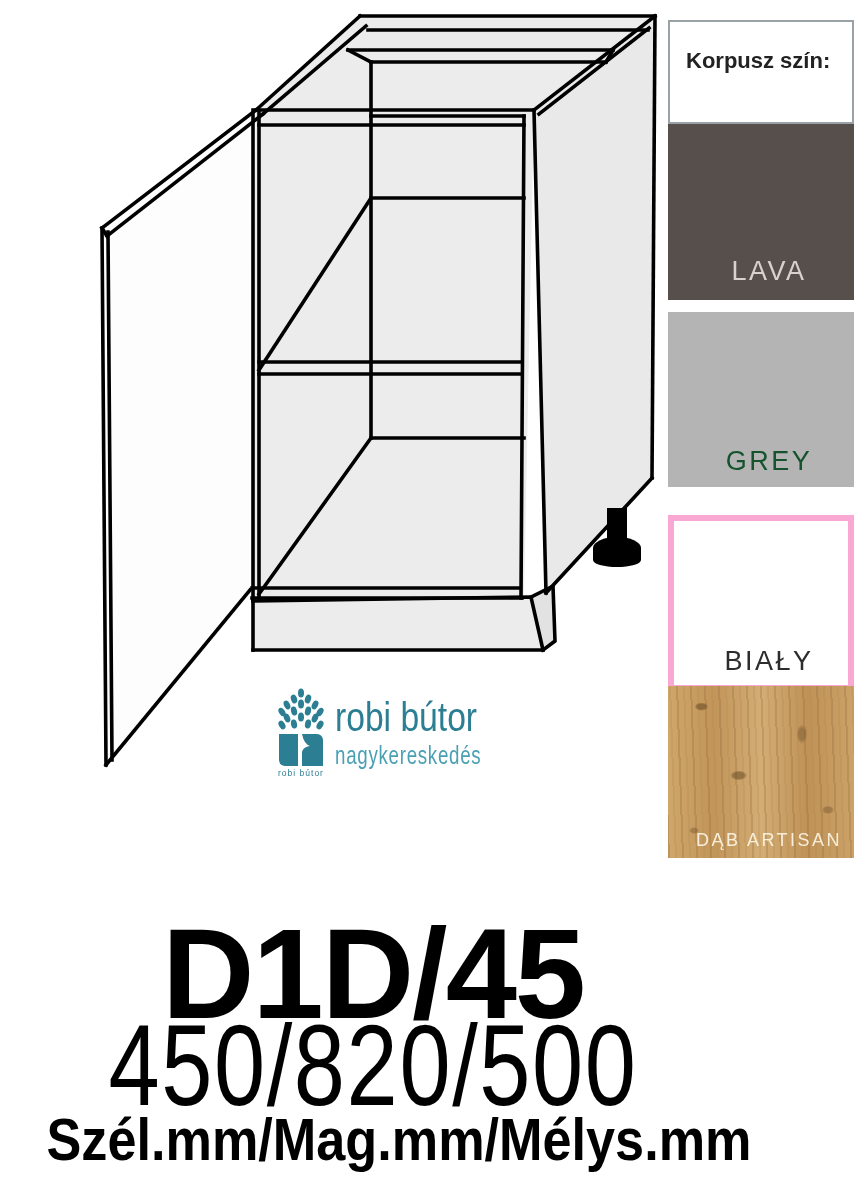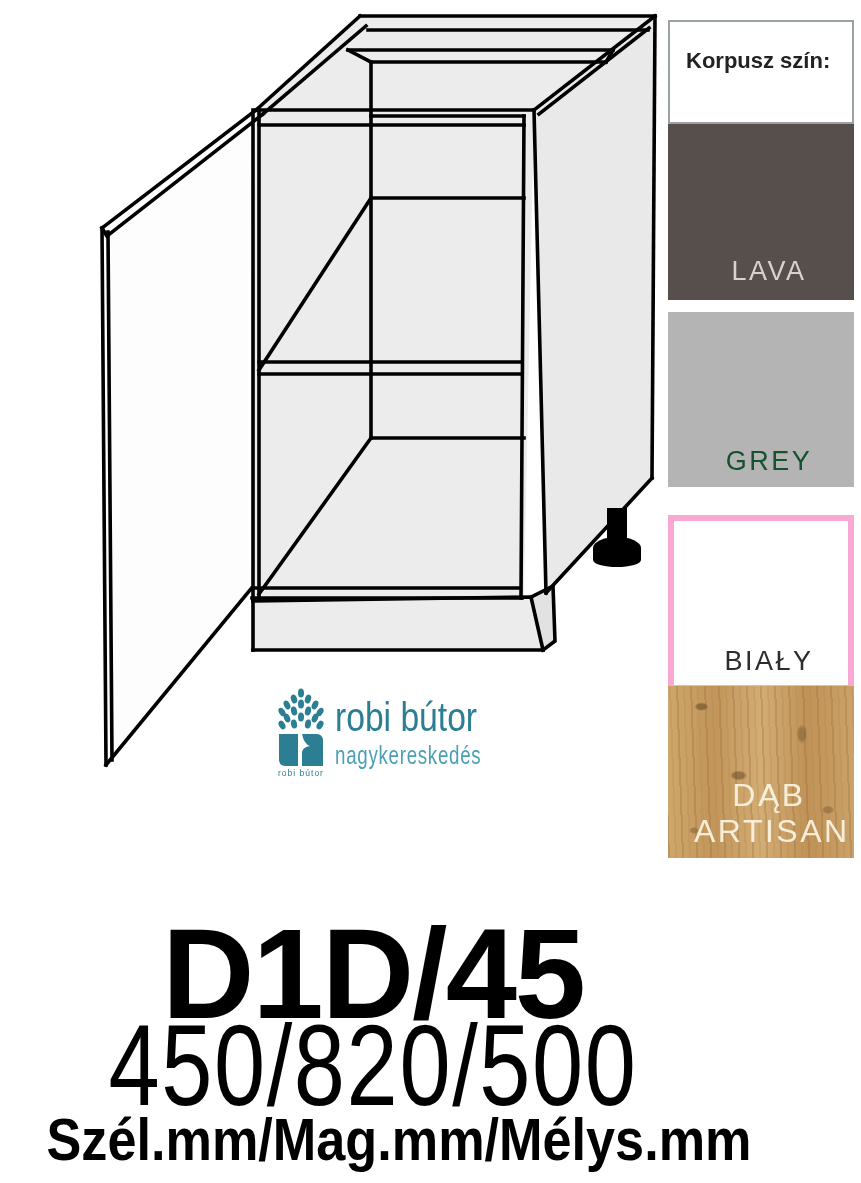--- a/index.html
+++ b/index.html
@@ -23,21 +23,21 @@
     background-color:#c89e63;
     background-image:
       radial-gradient(ellipse 10px 6px at 18% 12%, rgba(118,86,46,.7) 0 45%, rgba(118,86,46,0) 70%),
       radial-gradient(ellipse 8px 14px at 72% 28%, rgba(118,86,46,.5) 0 40%, rgba(118,86,46,0) 70%),
       radial-gradient(ellipse 12px 7px at 38% 52%, rgba(104,74,38,.55) 0 45%, rgba(104,74,38,0) 72%),
       radial-gradient(ellipse 9px 6px at 86% 72%, rgba(118,86,46,.45) 0 45%, rgba(118,86,46,0) 70%),
       radial-gradient(ellipse 7px 5px at 14% 84%, rgba(118,86,46,.45) 0 45%, rgba(118,86,46,0) 70%),
       repeating-linear-gradient(88deg, rgba(146,108,60,.30) 0 2px, rgba(0,0,0,0) 2px 7px,
                                 rgba(176,138,84,.28) 7px 9px, rgba(0,0,0,0) 9px 14px),
       linear-gradient(90deg,#cfa76a 0%,#c2955a 25%,#d3ad74 50%,#c09257 75%,#cba268 100%);}
-  .sw-dab .lbl{color:#f7eed9;font-size:32px;padding-bottom:8px;width:150px;margin:0 auto;}
+  .sw-dab .lbl{color:#f7eed9;font-size:18px;padding-bottom:8px;width:150px;margin:0 auto;}
   
   .logo{position:absolute;left:276px;top:686px;display:flex;}
   .logo-text{margin-left:9px;margin-top:11px;}
   .logo-brand{font-size:41px;color:#2c7e93;transform:scaleX(.82);transform-origin:left center;
               line-height:1;white-space:nowrap;}
   .logo-sub{font-size:26px;color:#4aa0b3;transform:scaleX(.72);transform-origin:left center;
             line-height:1;margin-top:4px;white-space:nowrap;letter-spacing:1px;}
   
   .code{position:absolute;left:0;top:910px;width:746px;text-align:center;
         font-size:128px;font-weight:700;color:#000;line-height:1;letter-spacing:-2px;}

